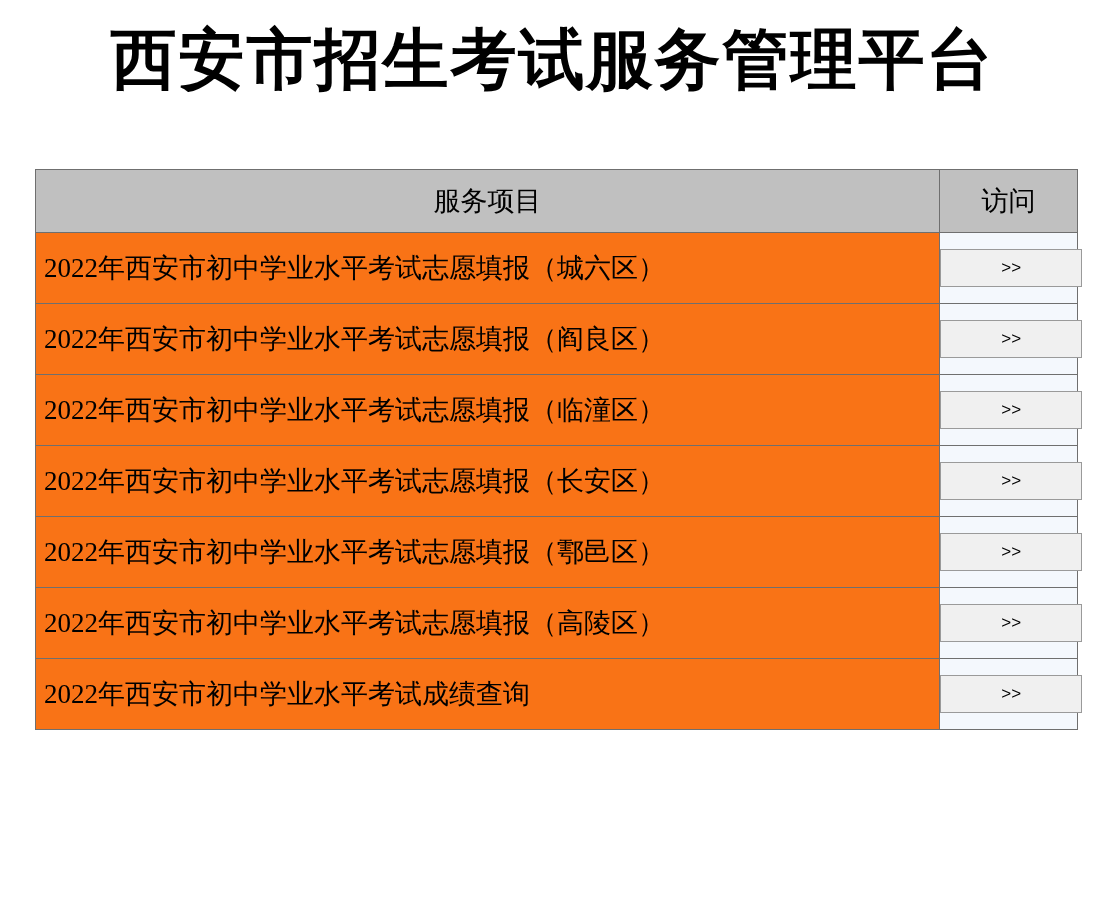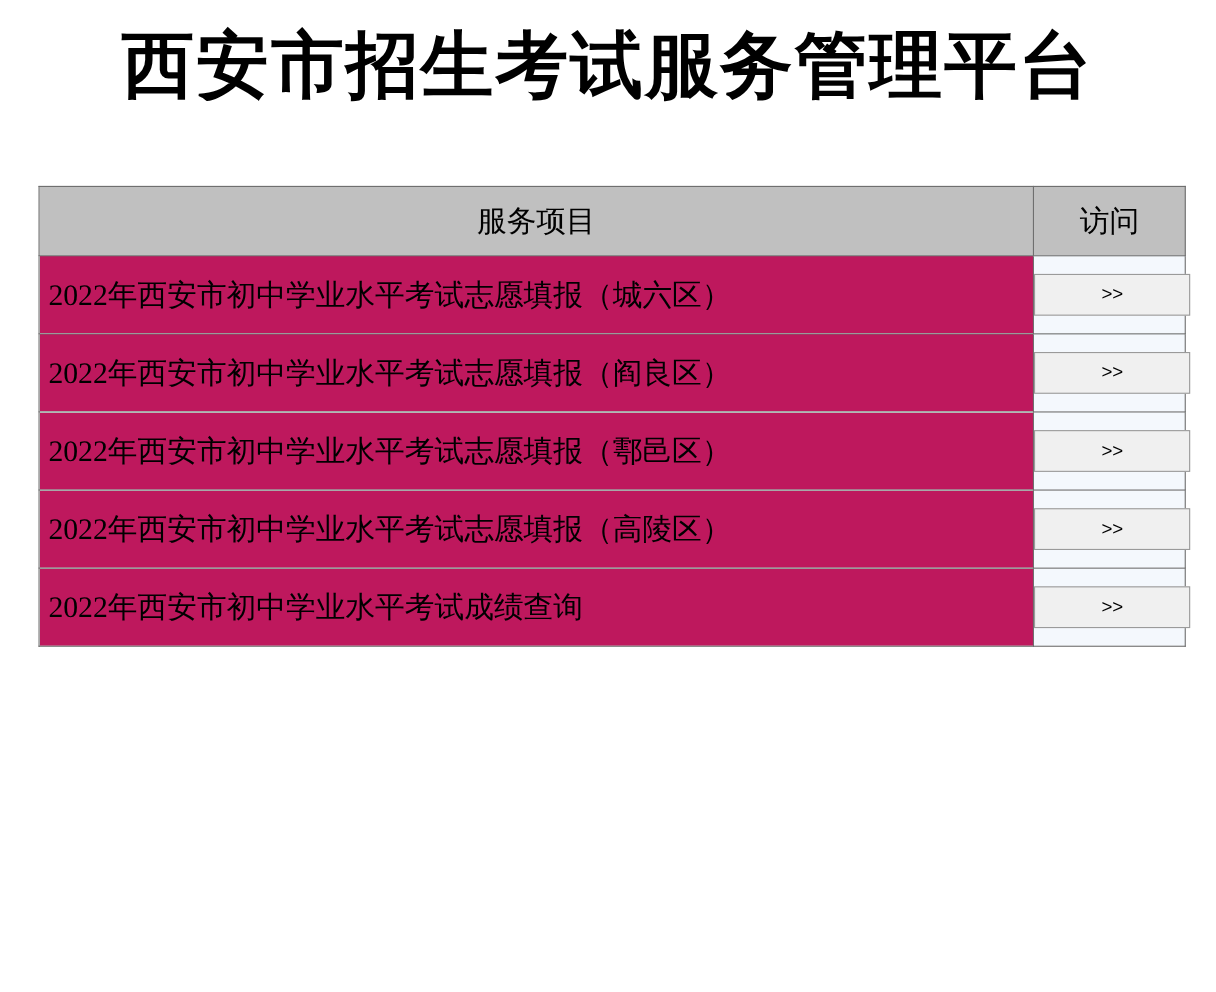--- a/index.html
+++ b/index.html
@@ -42,21 +42,21 @@
     background: #c0c0c0;
     font-weight: normal;
     font-size: 27px;
     height: 62px;
     text-align: center;
     vertical-align: middle;
   }
   th.col-item { width: 898px; }
   th.col-access { width: 136px; margin-top: 15px; }
   tbody td.item-cell {
-    background: #be185d;
+    background: #f97316;
     font-size: 27px;
     height: 70px;
     padding-left: 8px;
     vertical-align: middle;
     white-space: nowrap;
     overflow: hidden;
   }
   tbody td.access-cell {
     background: #f4f8fd;
     text-align: center;
@@ -94,20 +94,28 @@
     <tbody id="table-body">
         <tr>
           <td class="item-cell">2022年西安市初中学业水平考试志愿填报（城六区）</td>
           <td class="access-cell"><button class="access-btn">&gt;&gt;</button></td>
         </tr>
         <tr>
           <td class="item-cell">2022年西安市初中学业水平考试志愿填报（阎良区）</td>
           <td class="access-cell"><button class="access-btn">&gt;&gt;</button></td>
         </tr>
         <tr>
+          <td class="item-cell">2022年西安市初中学业水平考试志愿填报（临潼区）</td>
+          <td class="access-cell"><button class="access-btn">&gt;&gt;</button></td>
+        </tr>
+        <tr>
+          <td class="item-cell">2022年西安市初中学业水平考试志愿填报（长安区）</td>
+          <td class="access-cell"><button class="access-btn">&gt;&gt;</button></td>
+        </tr>
+        <tr>
           <td class="item-cell">2022年西安市初中学业水平考试志愿填报（鄠邑区）</td>
           <td class="access-cell"><button class="access-btn">&gt;&gt;</button></td>
         </tr>
         <tr>
           <td class="item-cell">2022年西安市初中学业水平考试志愿填报（高陵区）</td>
           <td class="access-cell"><button class="access-btn">&gt;&gt;</button></td>
         </tr>
         <tr>
           <td class="item-cell">2022年西安市初中学业水平考试成绩查询</td>
           <td class="access-cell"><button class="access-btn">&gt;&gt;</button></td>

